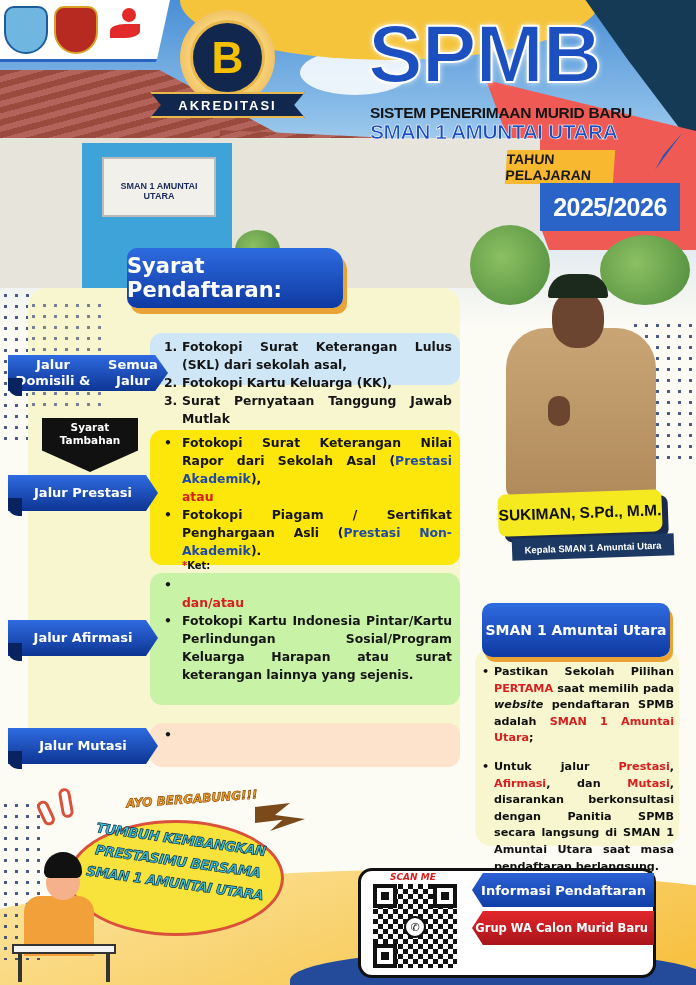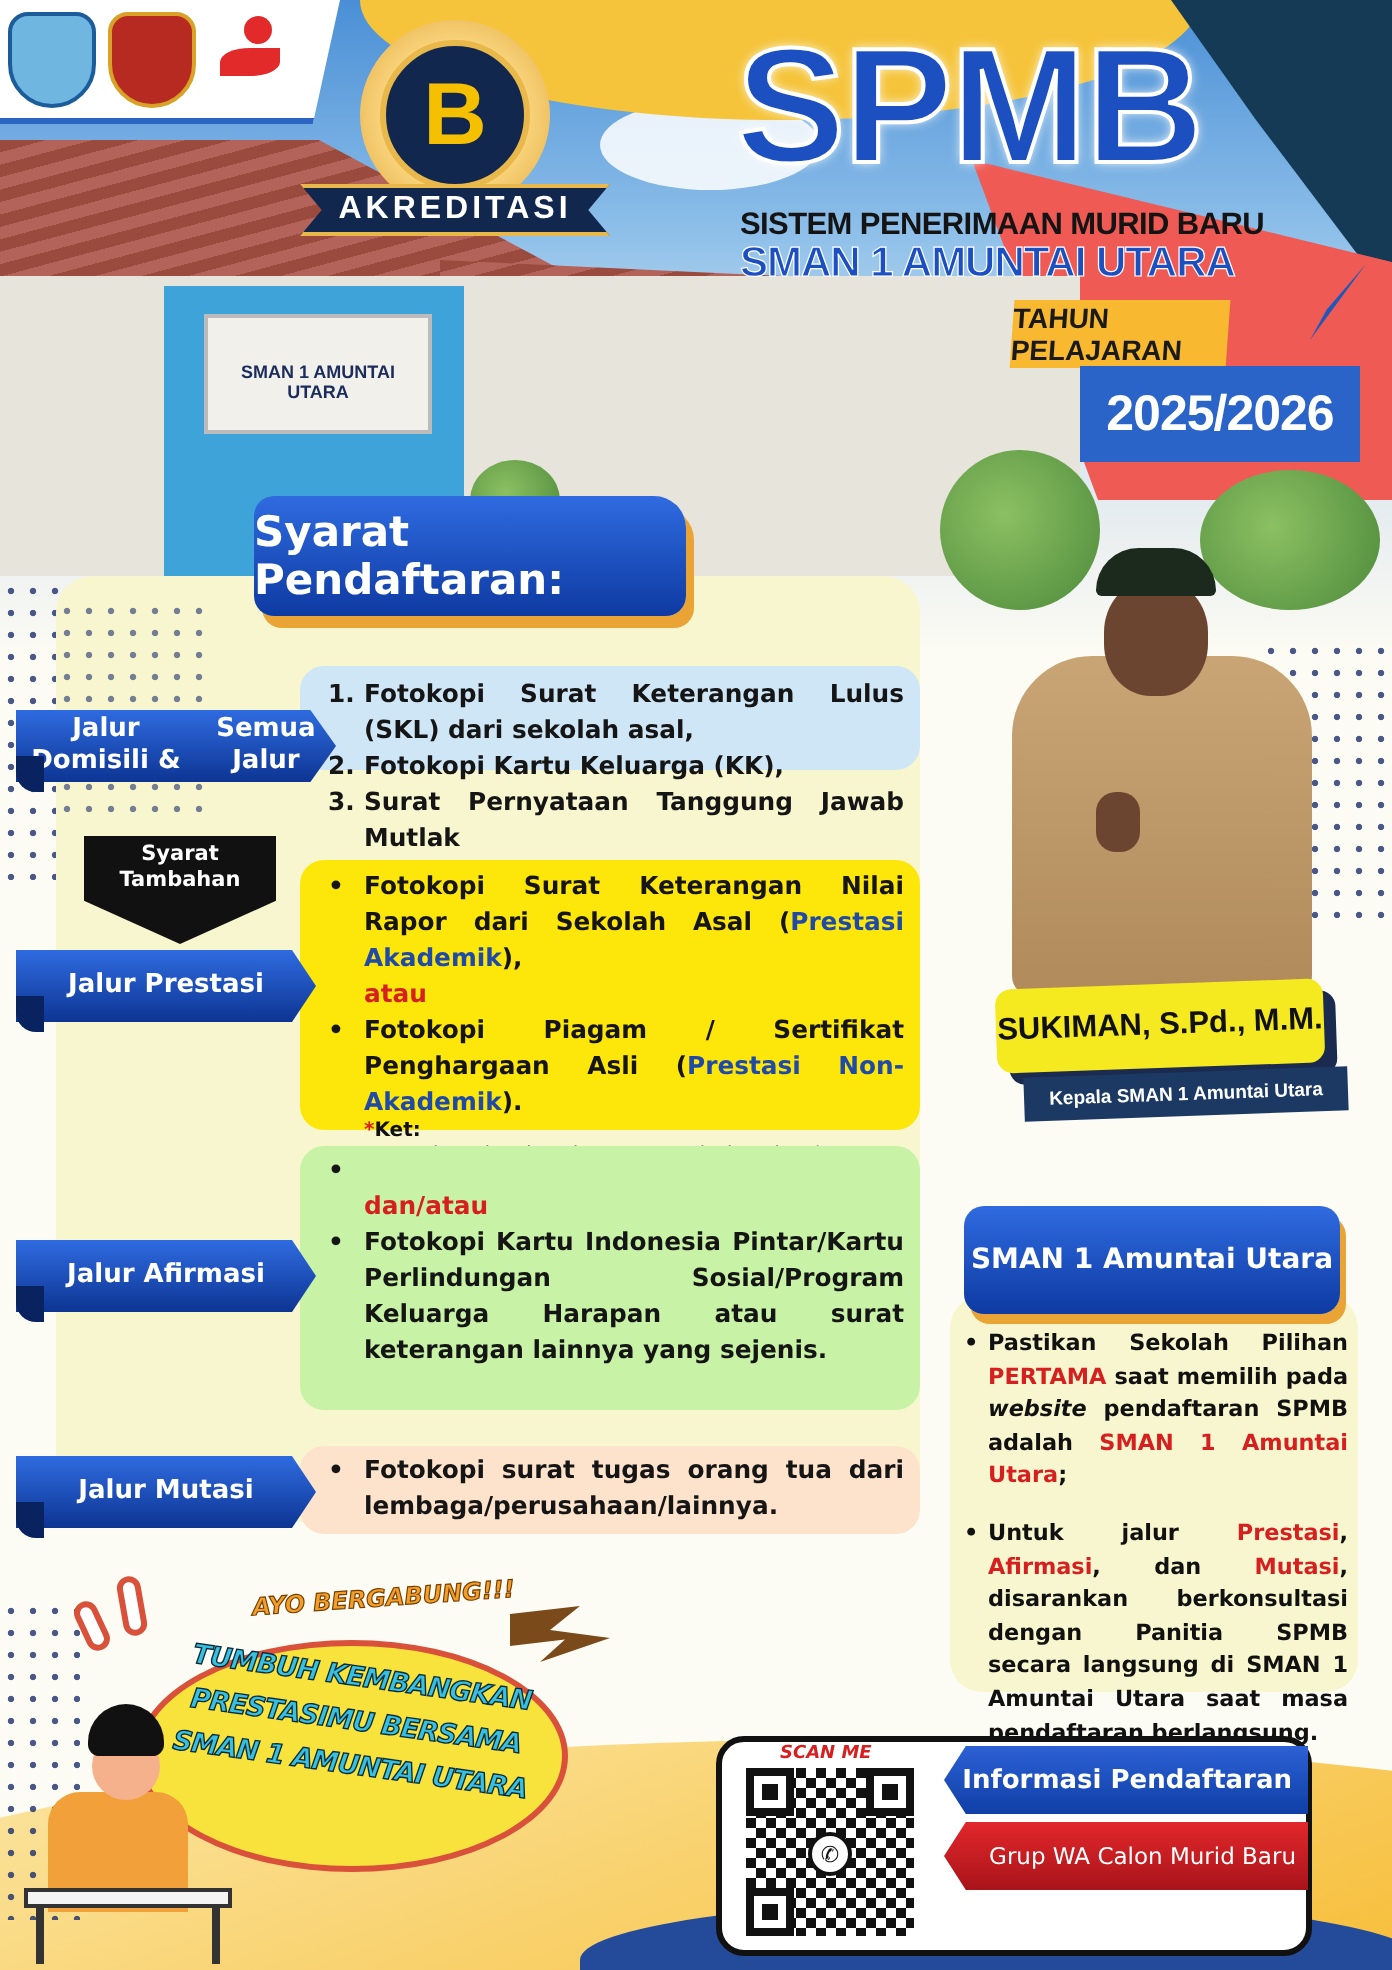--- a/index.html
+++ b/index.html
@@ -17,21 +17,21 @@
 .tree{position:absolute;border-radius:50%;background:radial-gradient(circle at 40% 40%,#8cc063,#4d8a3a)}
 .navy-corner{position:absolute;right:0;top:0;width:170px;height:150px;background:#143a55;clip-path:polygon(35% 0,100% 0,100% 100%,60% 40%)}
 .yellow-swoosh{position:absolute;left:180px;top:-60px;width:420px;height:120px;background:#f5c43a;border-radius:50%}
 .red-swoosh{position:absolute;right:0;top:80px;width:210px;height:170px;background:#ef5a55;clip-path:polygon(0 0,100% 30%,100% 100%,30% 100%)}
 .logo-bar{left:0;top:0;width:170px;height:62px;background:#fff;clip-path:polygon(0 0,100% 0,92% 100%,0 100%);border-bottom:3px solid #2c64c4}
 .logo{position:absolute;top:6px;width:44px;height:48px;border-radius:10px 10px 22px 22px}
 #badge{left:150px;top:10px;width:155px;height:125px}
 .badge-star{position:absolute;left:30px;top:0;width:95px;height:95px;border-radius:50%;background:radial-gradient(circle,#f8d27a 55%,#e1a93d 100%)}
 .badge-inner{position:absolute;left:40px;top:10px;width:75px;height:75px;border-radius:50%;background:#12274e;border:3px solid #e9b84a;display:flex;align-items:center;justify-content:center}
 .badge-b{font-family:"Liberation Sans",sans-serif;font-weight:bold;font-size:44px;color:#f5c000}
-.badge-ribbon{position:absolute;left:0;top:82px;width:155px;height:26px;background:#12274e;border:2px solid #e9b84a;color:#fff;font-family:"Liberation Sans",sans-serif;font-weight:bold;font-size:16px;letter-spacing:2px;display:flex;align-items:center;justify-content:center;clip-path:polygon(0 0,100% 0,93% 50%,100% 100%,0 100%,7% 50%)}
+.badge-ribbon{position:absolute;left:0;top:82px;width:155px;height:26px;background:#12274e;border:2px solid #e9b84a;color:#fff;font-family:"Liberation Sans",sans-serif;font-weight:bold;font-size:13px;letter-spacing:2px;display:flex;align-items:center;justify-content:center;clip-path:polygon(0 0,100% 0,93% 50%,100% 100%,0 100%,7% 50%)}
 #title-spmb{left:368px;top:14px;font-family:"Liberation Sans",sans-serif;font-weight:900;font-size:82px;line-height:80px;color:#1c4fc0;-webkit-text-stroke:2px #fff;letter-spacing:-1px;text-shadow:0 0 6px #fff}
 #title-sub{left:370px;top:104px;font-family:"Liberation Sans",sans-serif;font-weight:bold;font-size:15.5px;color:#141414;letter-spacing:-.3px}
 #title-school{left:370px;top:120px;font-family:"Liberation Sans",sans-serif;font-weight:bold;font-size:21px;color:#1c4fc0;-webkit-text-stroke:.6px #fff;letter-spacing:-.5px}
 #tahun{left:506px;top:150px;width:108px;height:34px;background:#f8b930;color:#1a1a1a;font-family:"Liberation Sans",sans-serif;font-weight:bold;font-size:14px;display:flex;align-items:center;justify-content:center;transform:skewX(-4deg)}
 #year{left:540px;top:183px;width:140px;height:48px;background:#2b64c8;color:#fff;font-family:"Liberation Sans",sans-serif;font-weight:bold;font-size:25px;display:flex;align-items:center;justify-content:center;letter-spacing:-.5px}
 .tri-accent{position:absolute;left:655px;top:132px;width:28px;height:38px;background:#2057b9;clip-path:polygon(100% 0,0 100%,30% 60%)}
 
 
 #req-panel{left:28px;top:288px;width:432px;height:473px;background:#f8f6cf;border-radius:18px}
 .dots{position:absolute;background-image:radial-gradient(circle,#1c2f6b 1.4px,transparent 1.8px);background-size:11px 11px}
@@ -81,21 +81,21 @@
 .st-leg{position:absolute;top:100px;width:4px;height:30px;background:#333}
 
 #qr-card{left:358px;top:868px;width:298px;height:110px;background:#fff;border:3px solid #111;border-radius:14px}
 #scan-me{left:390px;top:872px;font-weight:bold;font-style:italic;font-size:9px;color:#d62020}
 #qr{left:373px;top:884px;width:84px;height:84px;background:
  conic-gradient(#111 25%,#fff 0 50%,#111 0 75%,#fff 0) 0 0/10px 10px}
 .finder{position:absolute;width:24px;height:24px;background:#fff;border:4px solid #111}
 .finder::after{content:"";position:absolute;left:4px;top:4px;width:8px;height:8px;background:#111}
 #wa-icon{left:404px;top:916px;width:22px;height:22px;border-radius:50%;background:#fff;border:2px solid #111;font-size:11px;display:flex;align-items:center;justify-content:center}
 #btn-info{left:472px;top:873px;width:182px;height:34px;background:linear-gradient(180deg,#2c61d5,#0f3fa6);color:#fff;font-weight:bold;font-size:13px;display:flex;align-items:center;justify-content:flex-end;padding-right:8px;clip-path:polygon(6% 0,100% 0,100% 100%,6% 100%,0 50%)}
-#btn-wa{left:472px;top:911px;width:182px;height:34px;background:linear-gradient(180deg,#e2272b,#a8141a);color:#fff;font-weight:normal;font-size:11.5px;display:flex;align-items:center;justify-content:flex-end;padding-right:6px;clip-path:polygon(6% 0,100% 0,100% 100%,6% 100%,0 50%)}
+#btn-wa{left:472px;top:911px;width:182px;height:34px;background:linear-gradient(180deg,#e2272b,#a8141a);color:#fff;font-weight:bold;font-size:11.5px;display:flex;align-items:center;justify-content:flex-end;padding-right:6px;clip-path:polygon(6% 0,100% 0,100% 100%,6% 100%,0 50%)}
 </style>
 </head>
 <body>
 
 <div id="hero" class="abs">
   <div class="cloud" style="left:300px;top:50px;width:110px;height:45px"></div>
   <div class="cloud" style="left:280px;top:150px;width:90px;height:35px"></div>
   <div class="yellow-swoosh"></div>
   <div class="navy-corner"></div>
   <div class="red-swoosh"></div>
@@ -182,21 +182,21 @@
     <li><span class="mk">•</span><span>Fotokopi Kartu Indonesia Pintar/Kartu Perlindungan Sosial/Program Keluarga Harapan atau surat keterangan lainnya yang sejenis.</span></li>
   </ul>
 </div>
 <div class="ribbon" style="top:620px;width:150px">
     <span>Jalur Afirmasi</span>
   </div>
 <div class="ribbon-curl" style="top:643px"></div>
 
 <div class="box" style="left:150px;top:723px;width:310px;height:44px;background:#fde3cc;padding:3px 8px 0 14px">
   <ul>
-    <li><span class="mk">•</span><span>Fotokopi surat tugas orang tua dari lembaga/perusahaan/lainnya.</span></li>
+    <li><span class="mk">•</span></li>
   </ul>
 </div>
 <div class="ribbon" style="top:728px;width:150px">
     <span>Jalur Mutasi</span>
   </div>
 <div class="ribbon-curl" style="top:751px"></div>
 
 <div id="principal" class="abs">
   <div class="pp-body"></div>
   <div class="pp-head"></div>

